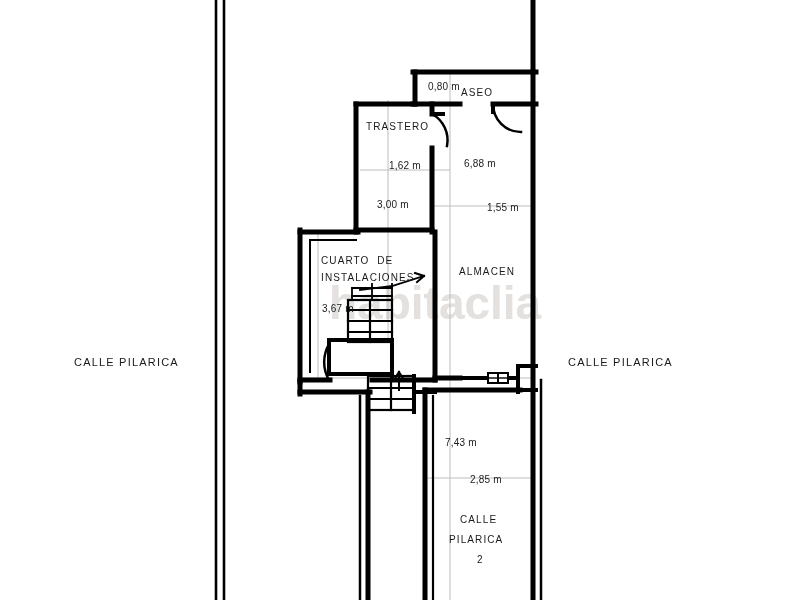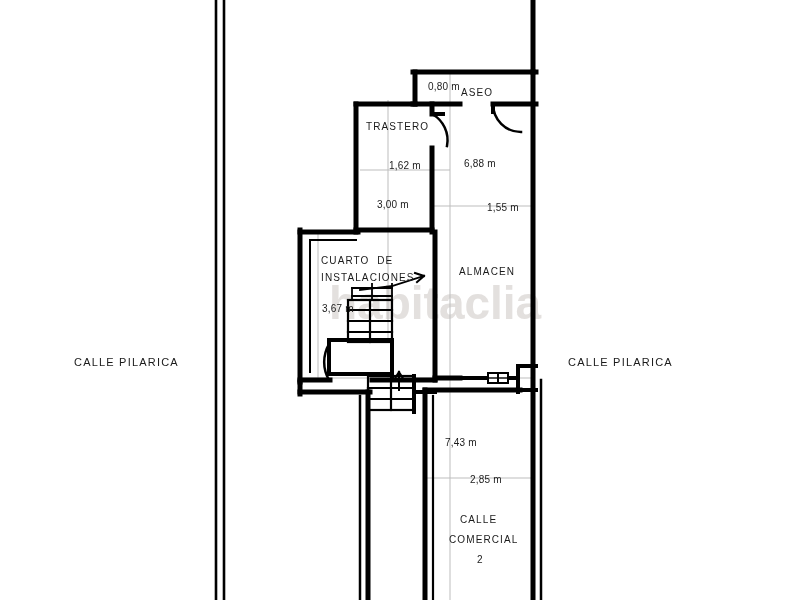--- a/index.html
+++ b/index.html
@@ -198,21 +198,21 @@
   <div class="room-label" style="left:366px; top:118px;">TRASTERO</div>
 
   <div class="room-label" style="left:459px; top:237px;margin-top:26px;">ALMACEN</div>
 
   <div class="room-label" style="left:321px; top:252px;">CUARTO  DE</div>
 
   <div class="room-label" style="left:321px; top:269px;">INSTALACIONES</div>
 
   <div class="room-label" style="left:460px; top:511px;">CALLE</div>
 
-  <div class="room-label" style="left:449px; top:531px;">COMERCIAL</div>
+  <div class="room-label" style="left:449px; top:531px;">PILARICA</div>
 
   <div class="room-label" style="left:477px; top:551px;">2</div>
 
   <div class="dim-label" style="left:428px; top:81px;">0,80 m</div>
 
   <div class="dim-label" style="left:389px; top:160px;">1,62 m</div>
 
   <div class="dim-label" style="left:377px; top:199px;">3,00 m</div>
 
   <div class="dim-label" style="left:464px; top:158px;">6,88 m</div>

